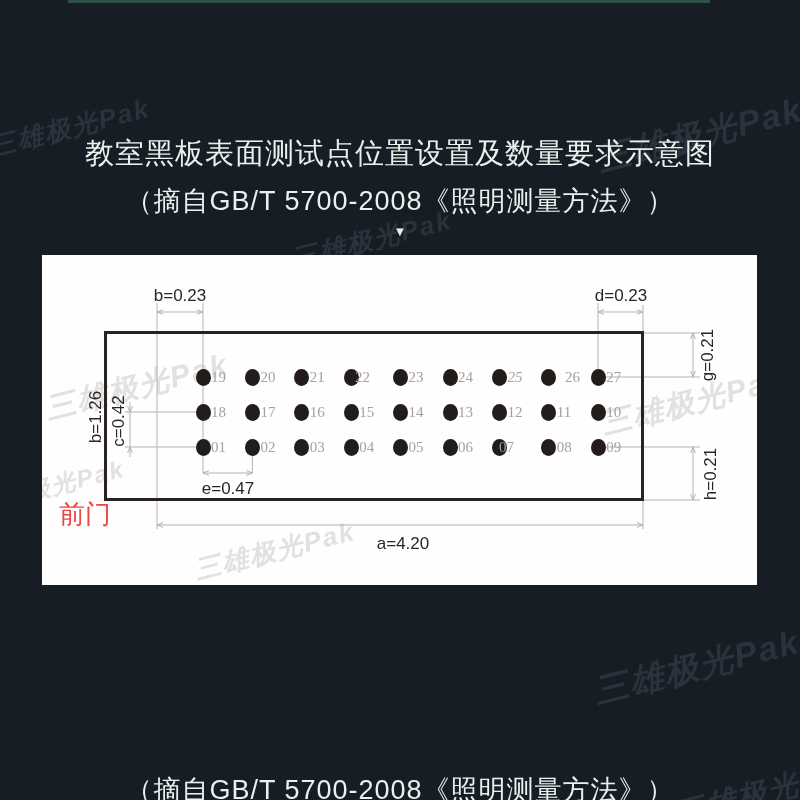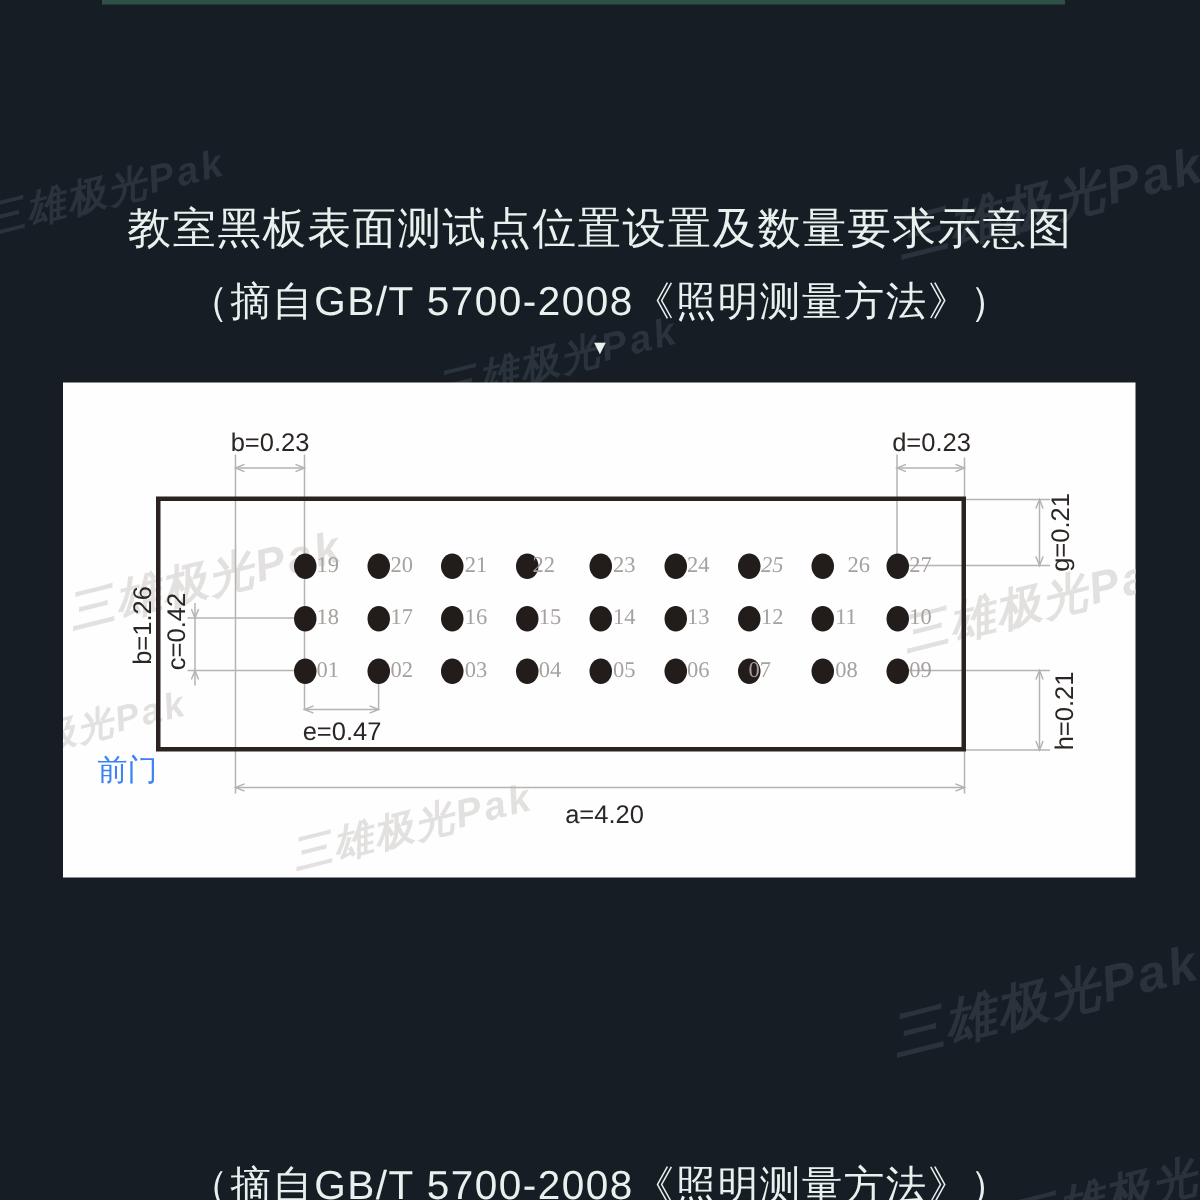--- a/index.html
+++ b/index.html
@@ -46,21 +46,21 @@
   .dotlbl{
     position:absolute;z-index:4;font-family:"Liberation Serif",serif;
     font-size:15px;line-height:18px;color:#a5a19f;white-space:nowrap;
   }
   .dim{
     position:absolute;z-index:5;color:#2b2623;font-size:17px;line-height:19px;
     white-space:nowrap;transform:translate(-50%,-50%);
   }
   .dim.rot{transform:translate(-50%,-50%) rotate(-90deg);}
   .door{
-    position:absolute;z-index:5;color:#3b82f6;font-size:20px;line-height:24px;
+    position:absolute;z-index:5;color:#ef4444;font-size:26px;line-height:24px;
     white-space:nowrap;transform:translate(-50%,-50%);
   }
 </style>
 </head>
 <body>
 
 <div class="stage">
 
   <div class="topline"></div>
 

